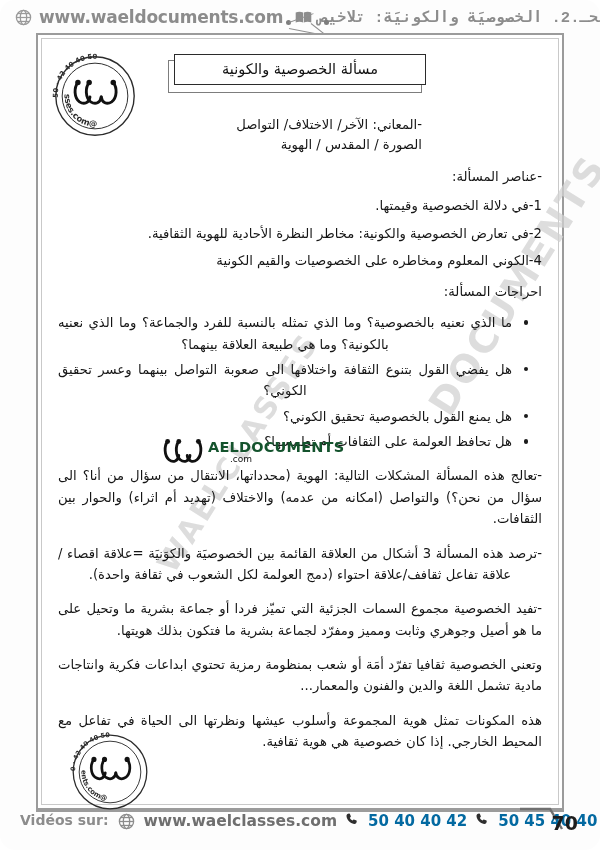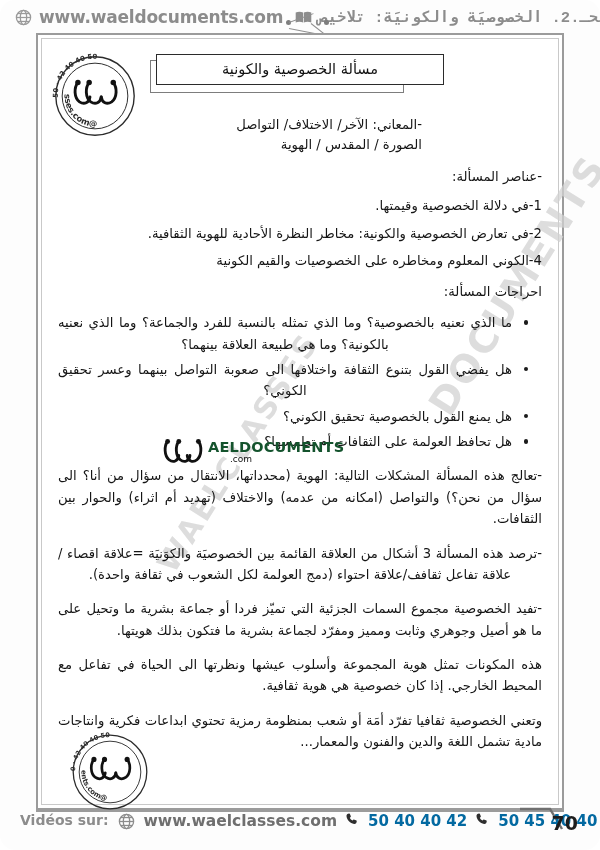--- a/index.html
+++ b/index.html
@@ -78,21 +78,21 @@
     direction:rtl;
     font-family:"DejaVu Sans","Liberation Sans",sans-serif;
     color:#1b1b1b;
     z-index:4;
   }
 
   
   .title-wrap{
     position:relative;
     margin:6px auto 0 auto;
-    width:288px;
+    width:252px;
   }
   .title-box{
     position:relative;
     border:1.4px solid #2b2b2b;
     background:#ffffff;
     text-align:center;
     padding:6px 10px 7px 10px;
     font-size:14.5px;
     font-weight:normal;
     color:#111;
@@ -374,22 +374,22 @@
     <ul class="bullets">
       <li>ما الذي نعنيه بالخصوصية؟ وما الذي تمثله بالنسبة للفرد والجماعة؟ وما الذي نعنيه بالكونية؟ وما هي طبيعة العلاقة بينهما؟</li>
       <li>هل يفضي القول بتنوع الثقافة واختلافها الى صعوبة التواصل بينهما وعسر تحقيق الكوني؟</li>
       <li class="short">هل يمنع القول بالخصوصية تحقيق الكوني؟</li>
       <li class="short">هل تحافظ العولمة على الثقافات أم تطمسها؟</li>
     </ul>
 
     <p class="para">-تعالج هذه المسألة المشكلات التالية: الهوية (محدداتها، الانتقال من سؤال من أنا؟ الى سؤال من نحن؟) والتواصل (امكانه من عدمه) والاختلاف (تهديد أم اثراء) والحوار بين الثقافات.</p>
     <p class="para centerlast">-ترصد هذه المسألة 3 أشكال من العلاقة القائمة بين الخصوصيَة والكوَنيَة =علاقة اقصاء /علاقة تفاعل ثقافف/علاقة احتواء (دمج العولمة لكل الشعوب في ثقافة واحدة).</p>
     <p class="para">-تفيد الخصوصية مجموع السمات الجزئية التي تميّز فردا أو جماعة بشرية ما وتحيل على ما هو أصيل وجوهري وثابت ومميز ومفرّد لجماعة بشرية ما فتكون بذلك هويتها.</p>
+    <p class="para">وتعني الخصوصية ثقافيا تفرّد أمَة أو شعب بمنظومة رمزية تحتوي ابداعات فكرية وانتاجات مادية تشمل اللغة والدين والفنون والمعمار...</p>
     <p class="para">هذه المكونات تمثل هوية المجموعة وأسلوب عيشها ونظرتها الى الحياة في تفاعل مع المحيط الخارجي. إذا كان خصوصية هي هوية ثقافية.</p>
-    <p class="para">وتعني الخصوصية ثقافيا تفرّد أمَة أو شعب بمنظومة رمزية تحتوي ابداعات فكرية وانتاجات مادية تشمل اللغة والدين والفنون والمعمار...</p>
   </div>
 
   <div class="footer-rule"></div>
   <div class="foot-tag">
     <svg viewBox="0 0 44 28" fill="none" stroke="#6f6f6f" stroke-width="2.4">
       <path d="M0 4 L30 4 L42 24"></path>
     </svg>
   </div>
 
   <div class="footer">

